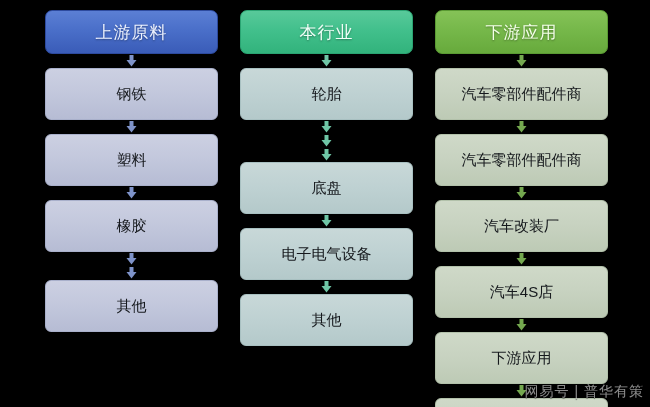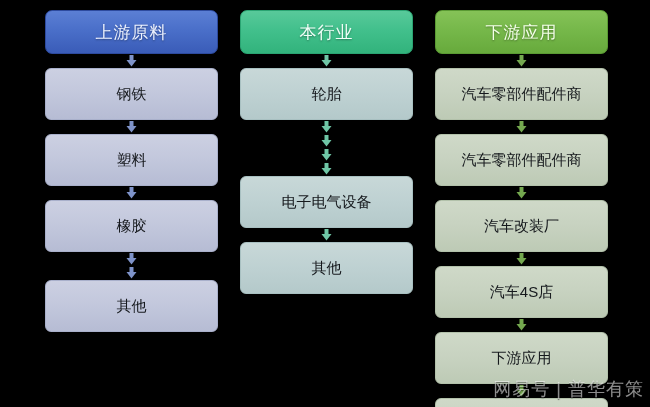--- a/index.html
+++ b/index.html
@@ -103,21 +103,21 @@
   }
 
   .node-label {
     white-space: nowrap;
   }
 
   #watermark {
     position: absolute;
     right: 6px;
     bottom: 6px;
-    font-size: 18px;
+    font-size: 14px;
     color: rgba(255,255,255,0.55);
     letter-spacing: 1px;
     text-shadow: 0 1px 1px rgba(0,0,0,0.5);
     pointer-events: none;
     white-space: nowrap;
   }
 </style>
 </head>
 <body>
 
@@ -193,20 +193,23 @@
           <rect x="3.5" y="0" width="4" height="6" fill="#6fc6a6"></rect>
           <polygon points="0.5,5 10.5,5 5.5,11.5" fill="#6fc6a6"></polygon>
         </svg>
       </div>
       <div class="arrow">
         <svg width="11" height="12" viewBox="0 0 11 12">
           <rect x="3.5" y="0" width="4" height="6" fill="#6fc6a6"></rect>
           <polygon points="0.5,5 10.5,5 5.5,11.5" fill="#6fc6a6"></polygon>
         </svg>
       </div>
+      <div class="node">
+        <span class="node-label">底盘</span>
+      </div>
       <div class="arrow">
         <svg width="11" height="12" viewBox="0 0 11 12">
           <rect x="3.5" y="0" width="4" height="6" fill="#6fc6a6"></rect>
           <polygon points="0.5,5 10.5,5 5.5,11.5" fill="#6fc6a6"></polygon>
         </svg>
       </div>
       <div class="node">
         <span class="node-label">电子电气设备</span>
       </div>
       <div class="arrow">

